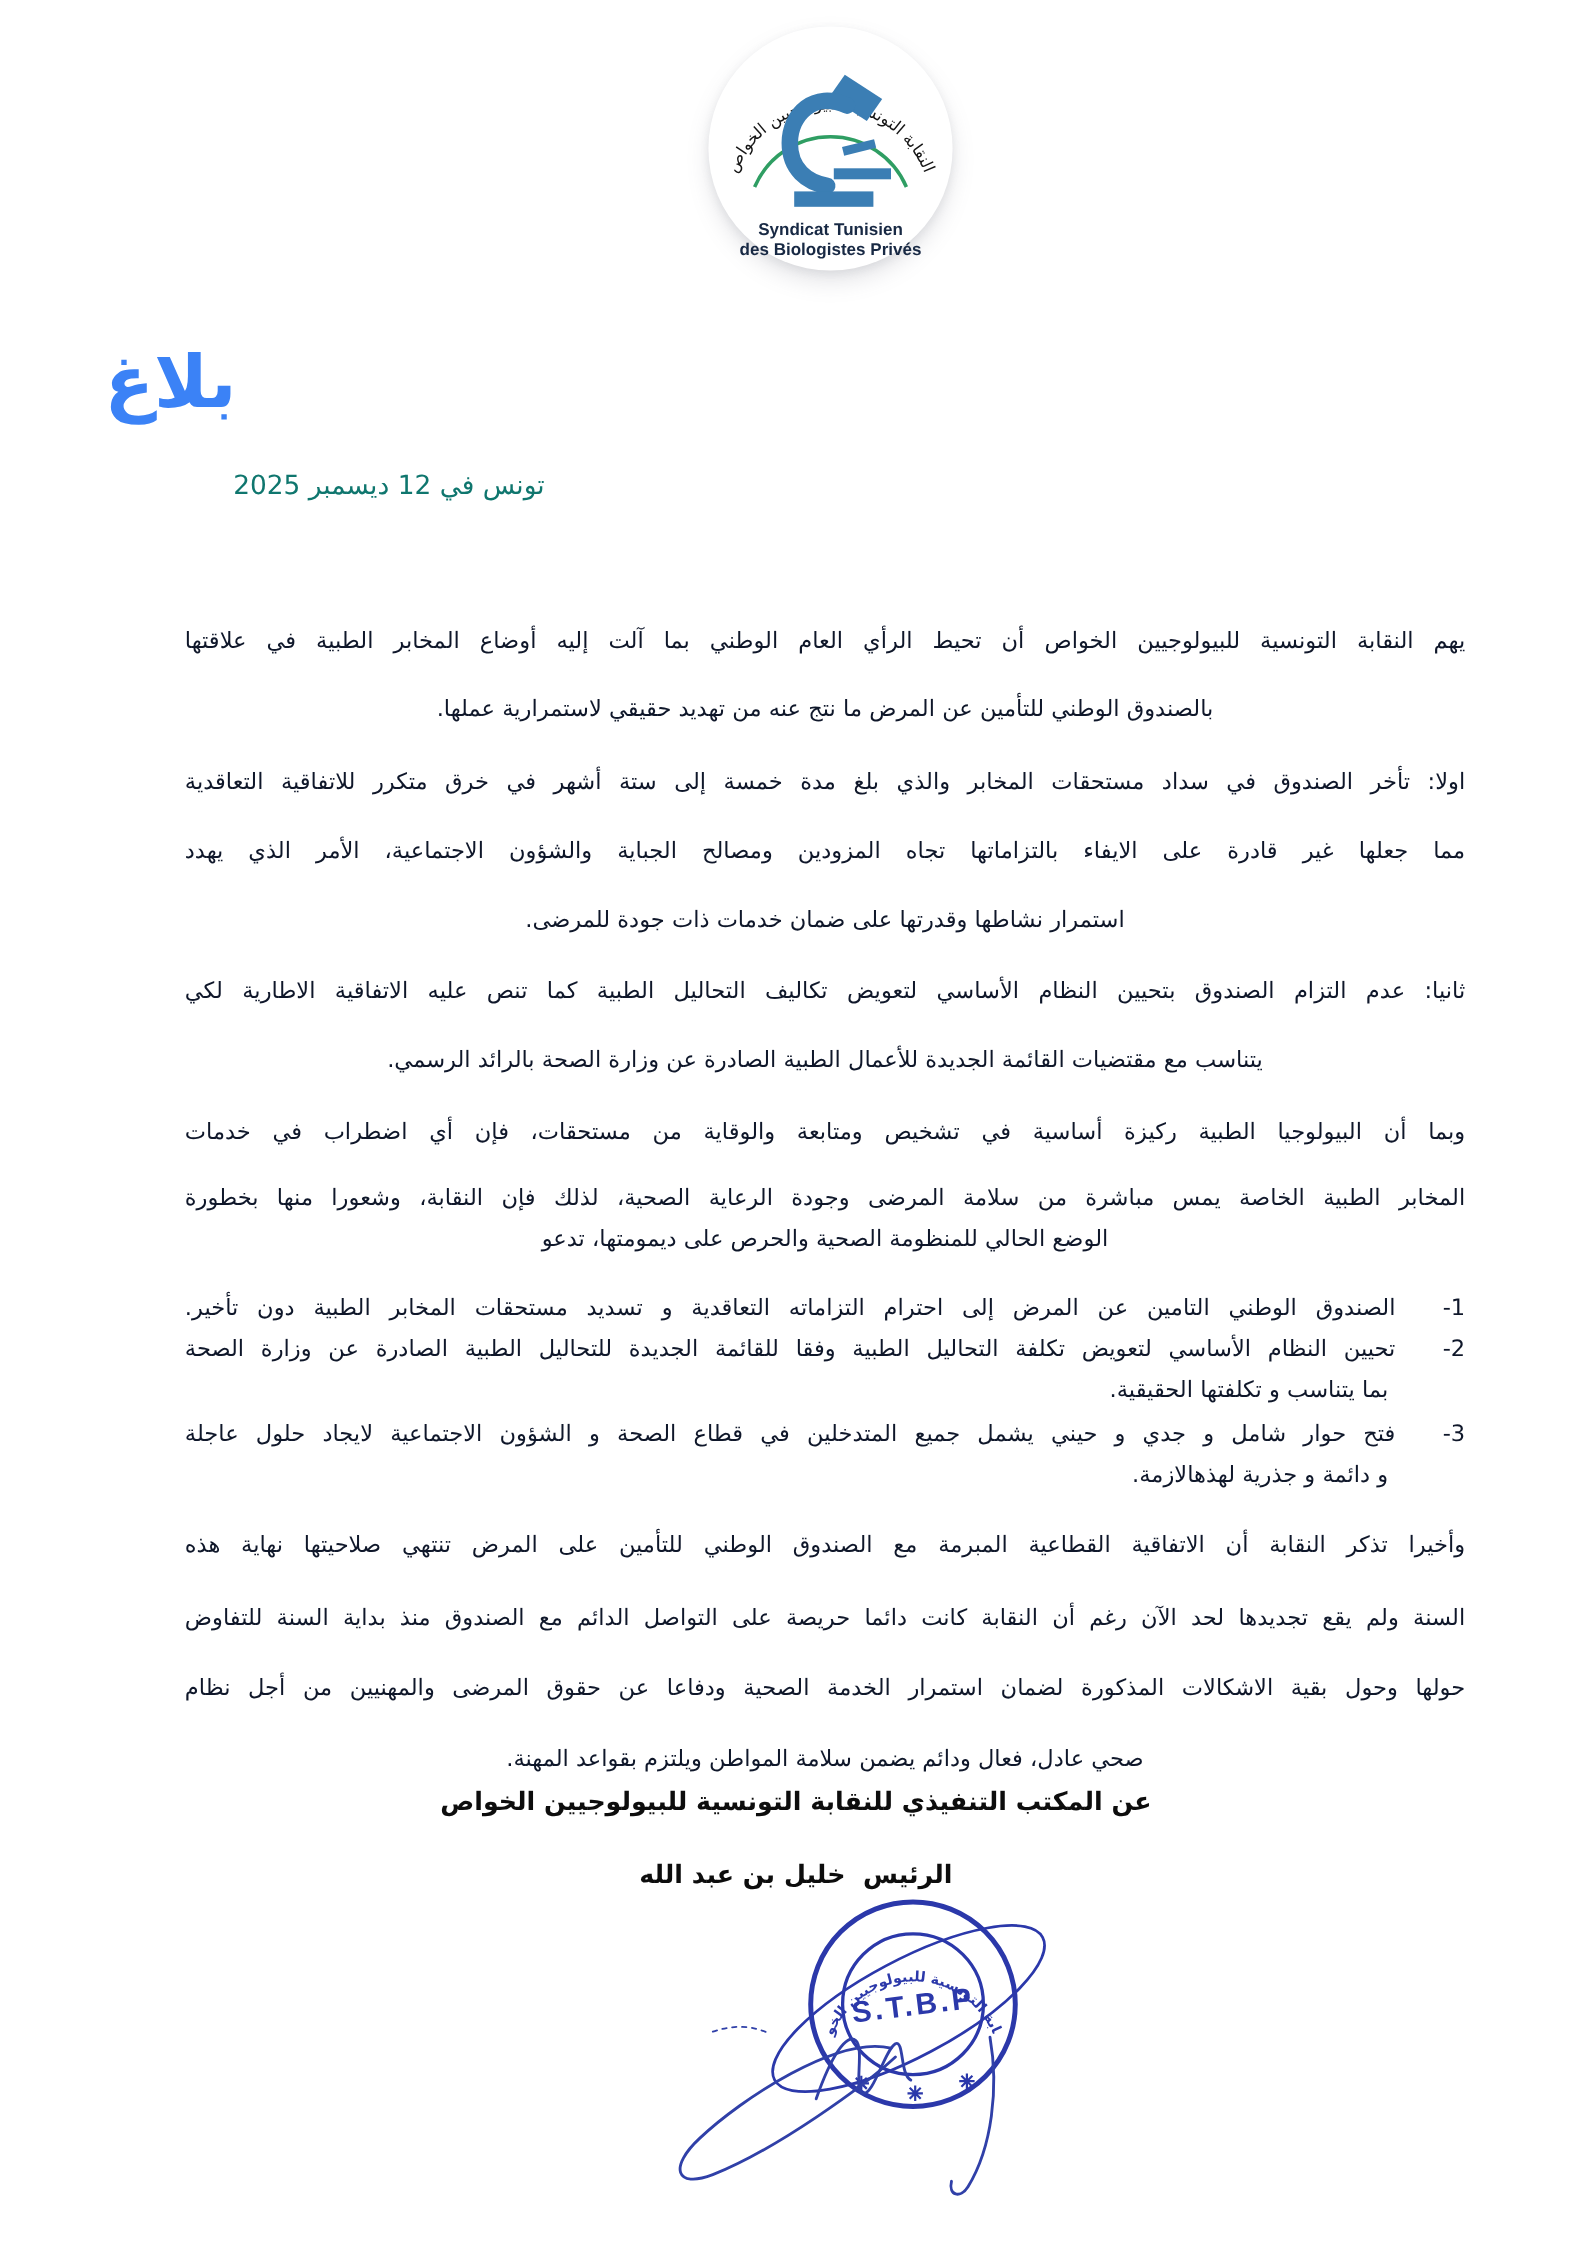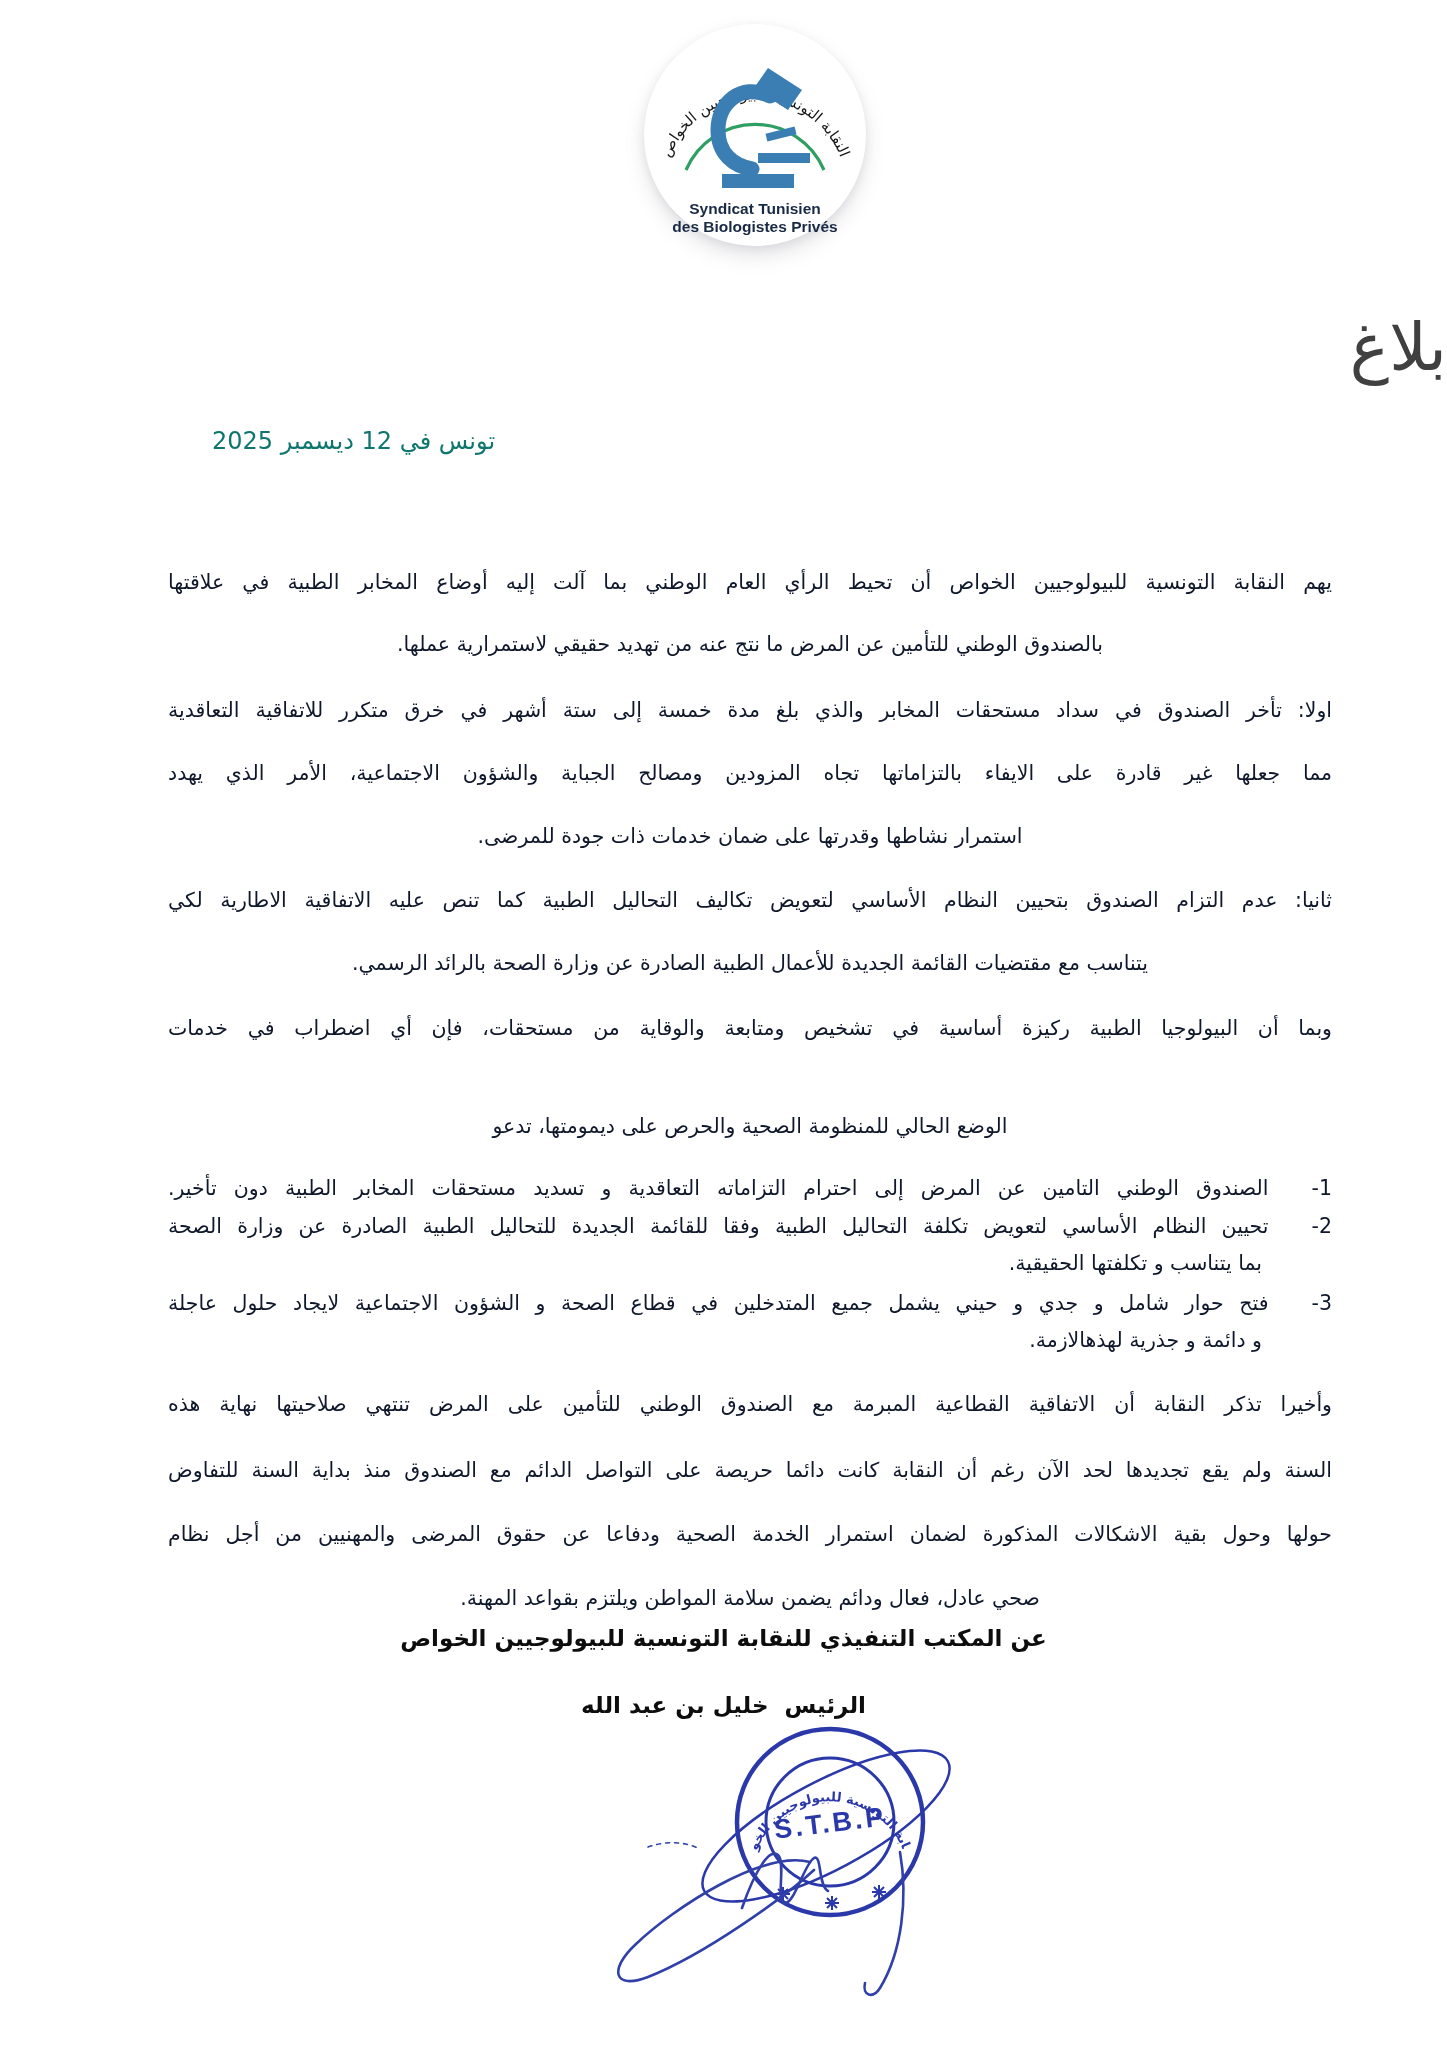--- a/index.html
+++ b/index.html
@@ -10,22 +10,22 @@
   
   .logo-badge{
     position:absolute;left:644px;top:24px;width:222px;height:222px;
     border-radius:50%;background:#fff;
     box-shadow:0 10px 20px rgba(110,112,125,.18),0 3px 8px rgba(110,112,125,.12);
   }
   .logo-badge svg{display:block;width:222px;height:222px;}
   
   .doc-title{
     position:absolute;top:288px;left:95px;right:0;height:120px;
-    text-align:right;font-size:66px;line-height:120px;color:#404040;
-    direction:rtl;font-weight:400;
+    text-align:left;font-size:66px;line-height:120px;color:#3b82f6;
+    direction:rtl;font-weight:700;
   }
   .dateline{
     position:absolute;top:424px;left:212px;font-size:24px;line-height:34px;
     direction:rtl;white-space:pre;color:#0f766e;
   }
   
   .ln{
     position:absolute;left:168px;width:1164px;height:44px;line-height:44px;
     direction:rtl;font-size:20.5px;color:#0f172a;box-sizing:border-box;
     overflow:hidden;
@@ -82,20 +82,21 @@
   <div class="ln end" style="top:622px">بالصندوق الوطني للتأمين عن المرض ما نتج عنه من تهديد حقيقي لاستمرارية عملها.</div>
 
   <div class="ln just" style="top:688px">اولا: تأخر الصندوق في سداد مستحقات المخابر والذي بلغ مدة خمسة إلى ستة أشهر في خرق متكرر للاتفاقية التعاقدية</div>
   <div class="ln just" style="top:751px">مما جعلها غير قادرة على الايفاء بالتزاماتها تجاه المزودين ومصالح الجباية والشؤون الاجتماعية، الأمر الذي يهدد</div>
   <div class="ln end" style="top:814px">استمرار نشاطها وقدرتها على ضمان خدمات ذات جودة للمرضى.</div>
 
   <div class="ln just" style="top:878px">ثانيا: عدم التزام الصندوق بتحيين النظام الأساسي لتعويض تكاليف التحاليل الطبية كما تنص عليه الاتفاقية الاطارية لكي</div>
   <div class="ln end" style="top:941px">يتناسب مع مقتضيات القائمة الجديدة للأعمال الطبية الصادرة عن وزارة الصحة بالرائد الرسمي.</div>
 
   <div class="ln just" style="top:1006px">وبما أن البيولوجيا الطبية ركيزة أساسية في تشخيص ومتابعة والوقاية من مستحقات، فإن أي اضطراب في خدمات</div>
+  <div class="ln just" style="top:1066px">المخابر الطبية الخاصة يمس مباشرة من سلامة المرضى وجودة الرعاية الصحية، لذلك فإن النقابة، وشعورا منها بخطورة</div>
   <div class="ln end" style="top:1104px">الوضع الحالي للمنظومة الصحية والحرص على ديمومتها، تدعو</div>
 
   <div class="ln just" style="top:1166px">
     <span class="marker">1-</span><span class="li-text">الصندوق الوطني التامين عن المرض إلى احترام التزاماته التعاقدية و تسديد مستحقات المخابر الطبية دون تأخير.</span>
   </div>
   <div class="ln just" style="top:1204px">
     <span class="marker">2-</span><span class="li-text">تحيين النظام الأساسي لتعويض تكلفة التحاليل الطبية وفقا للقائمة الجديدة للتحاليل الطبية الصادرة عن وزارة الصحة</span>
   </div>
   <div class="ln cont" style="top:1241px">بما يتناسب و تكلفتها الحقيقية.</div>
   <div class="ln just" style="top:1281px">

